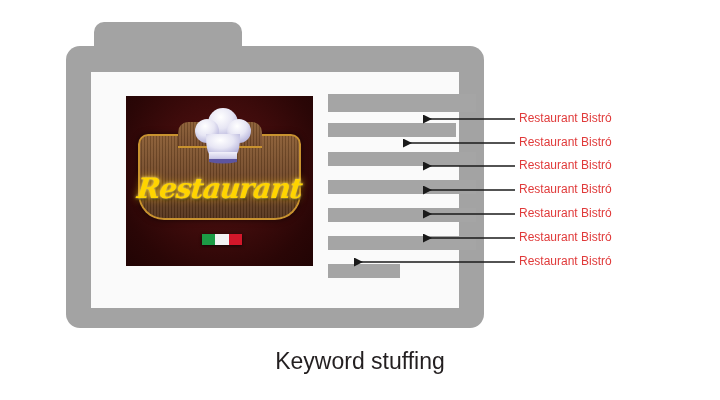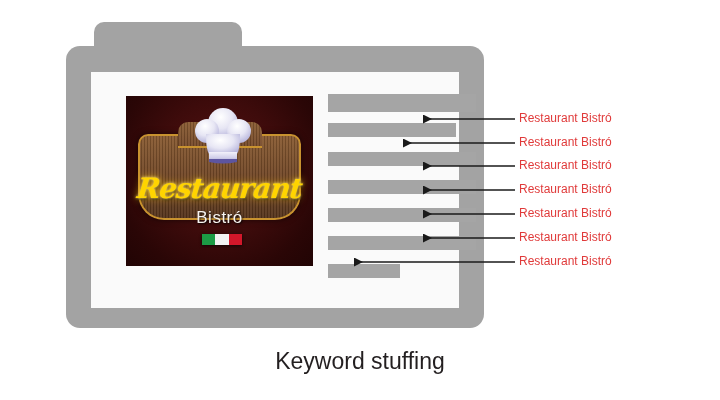--- a/index.html
+++ b/index.html
@@ -221,21 +221,20 @@
             <circle cx="29" cy="17" r="15" fill="url(#hatg)"></circle>
             <circle cx="13" cy="25" r="12" fill="url(#hatg)"></circle>
             <circle cx="45" cy="25" r="12" fill="url(#hatg)"></circle>
             <path d="M12 28 Q12 46 16 49 L42 49 Q46 46 46 28 Z" fill="url(#hatg)"></path>
             <path d="M15 46 L43 46 L43 55 Q29 58 15 55 Z" fill="url(#bandg)"></path>
             <path d="M15 53 L43 53 L43 56 Q29 59 15 56 Z" fill="#5d55a0"></path>
           </g>
         </svg>
 
         <div class="logo-script">Restaurant</div>
-        <div class="logo-bistro">Bistró</div>
 
         <div class="flag">
           <span class="f-green"></span>
           <span class="f-white"></span>
           <span class="f-red"></span>
         </div>
       </div>
 
       <div class="bars" id="bars">
           <div class="bar" style="top: 0px; width: 148px; height: 18px;"></div>

